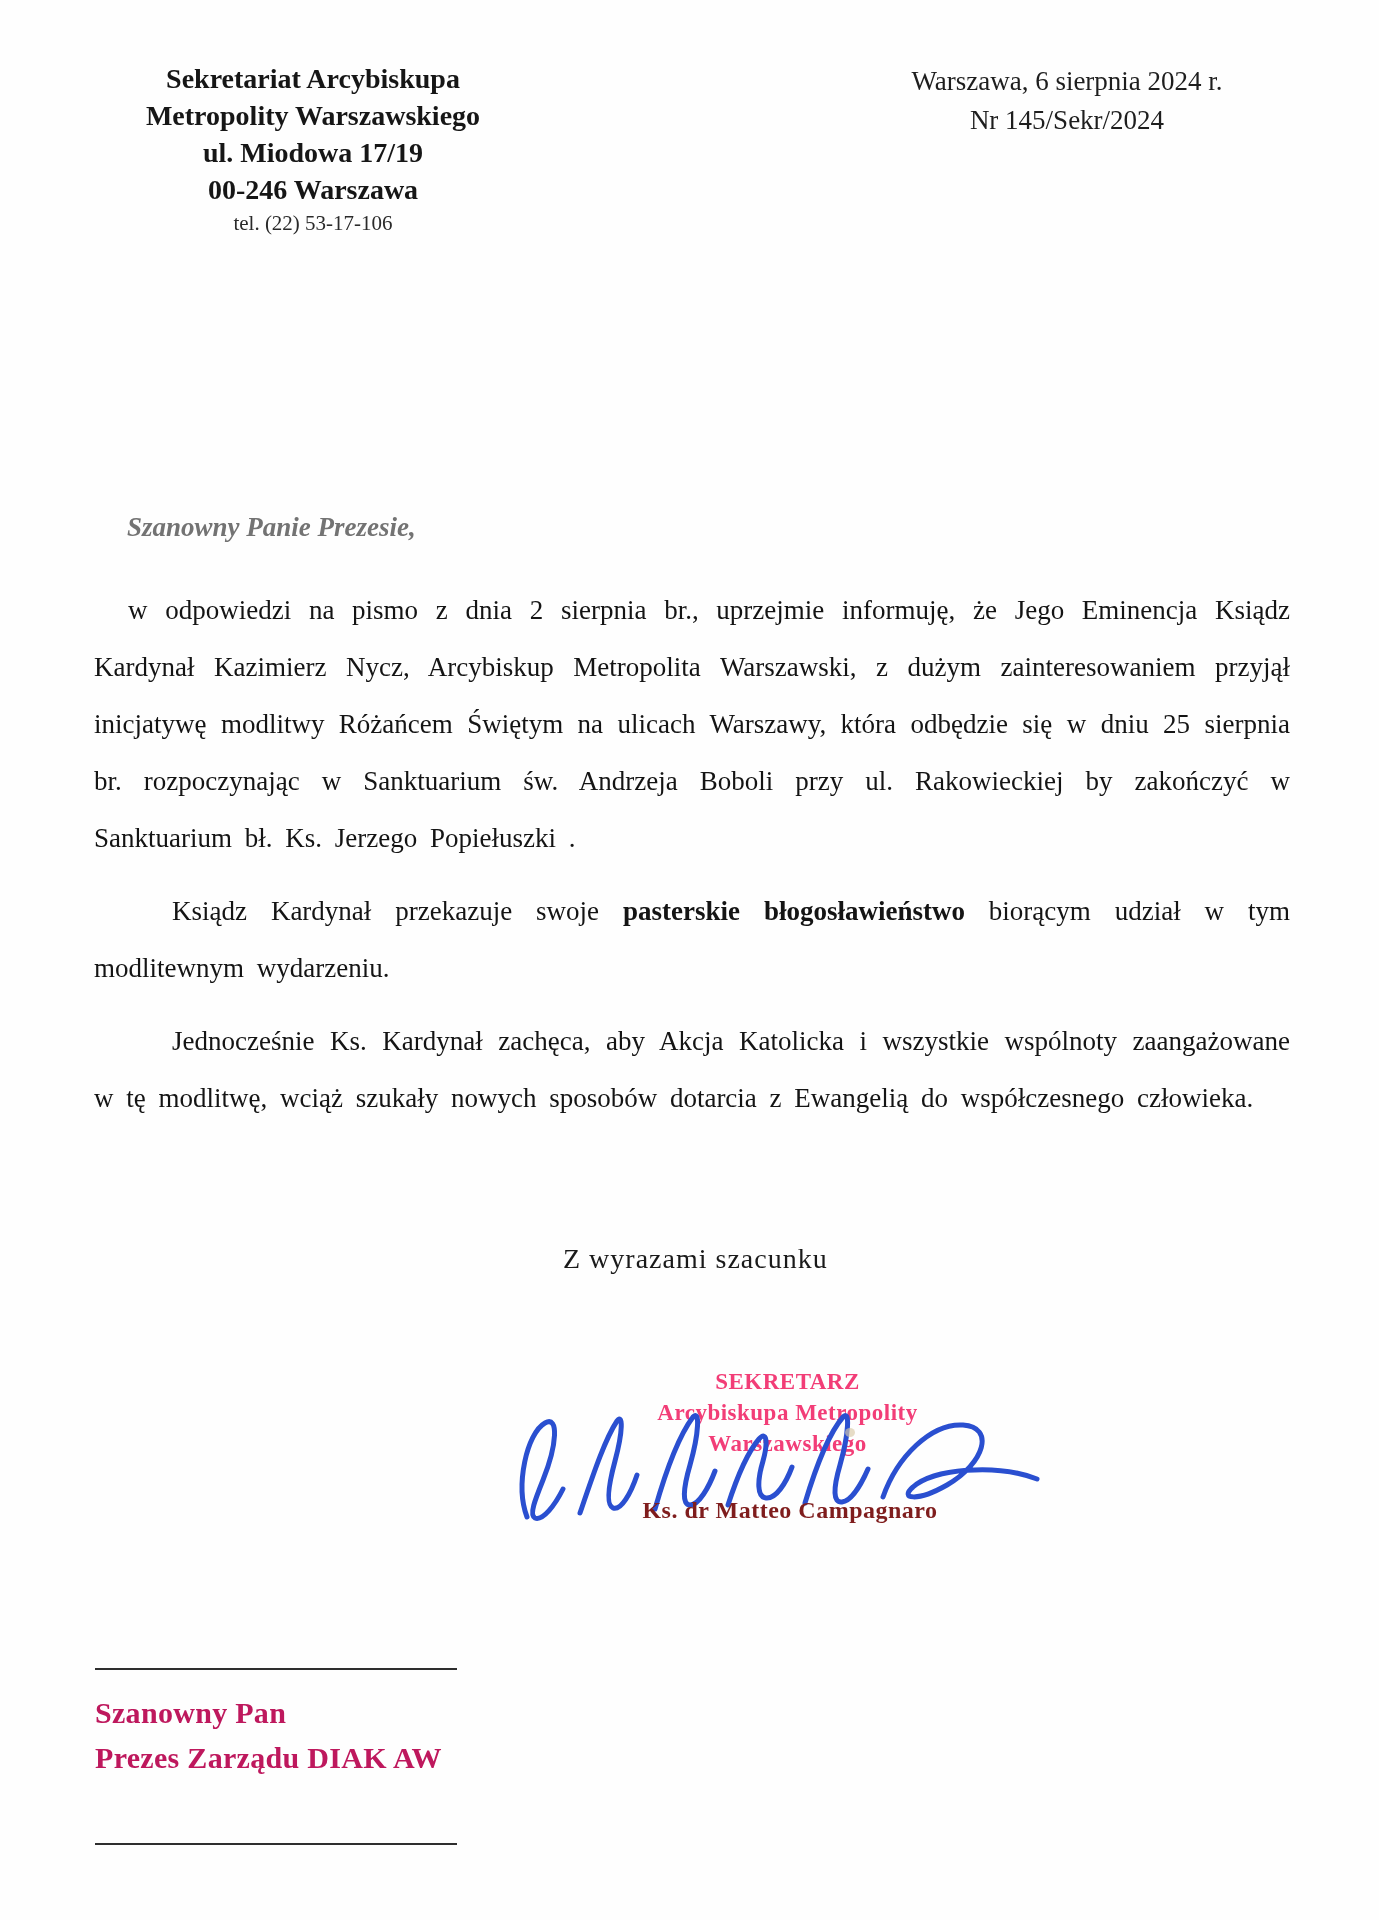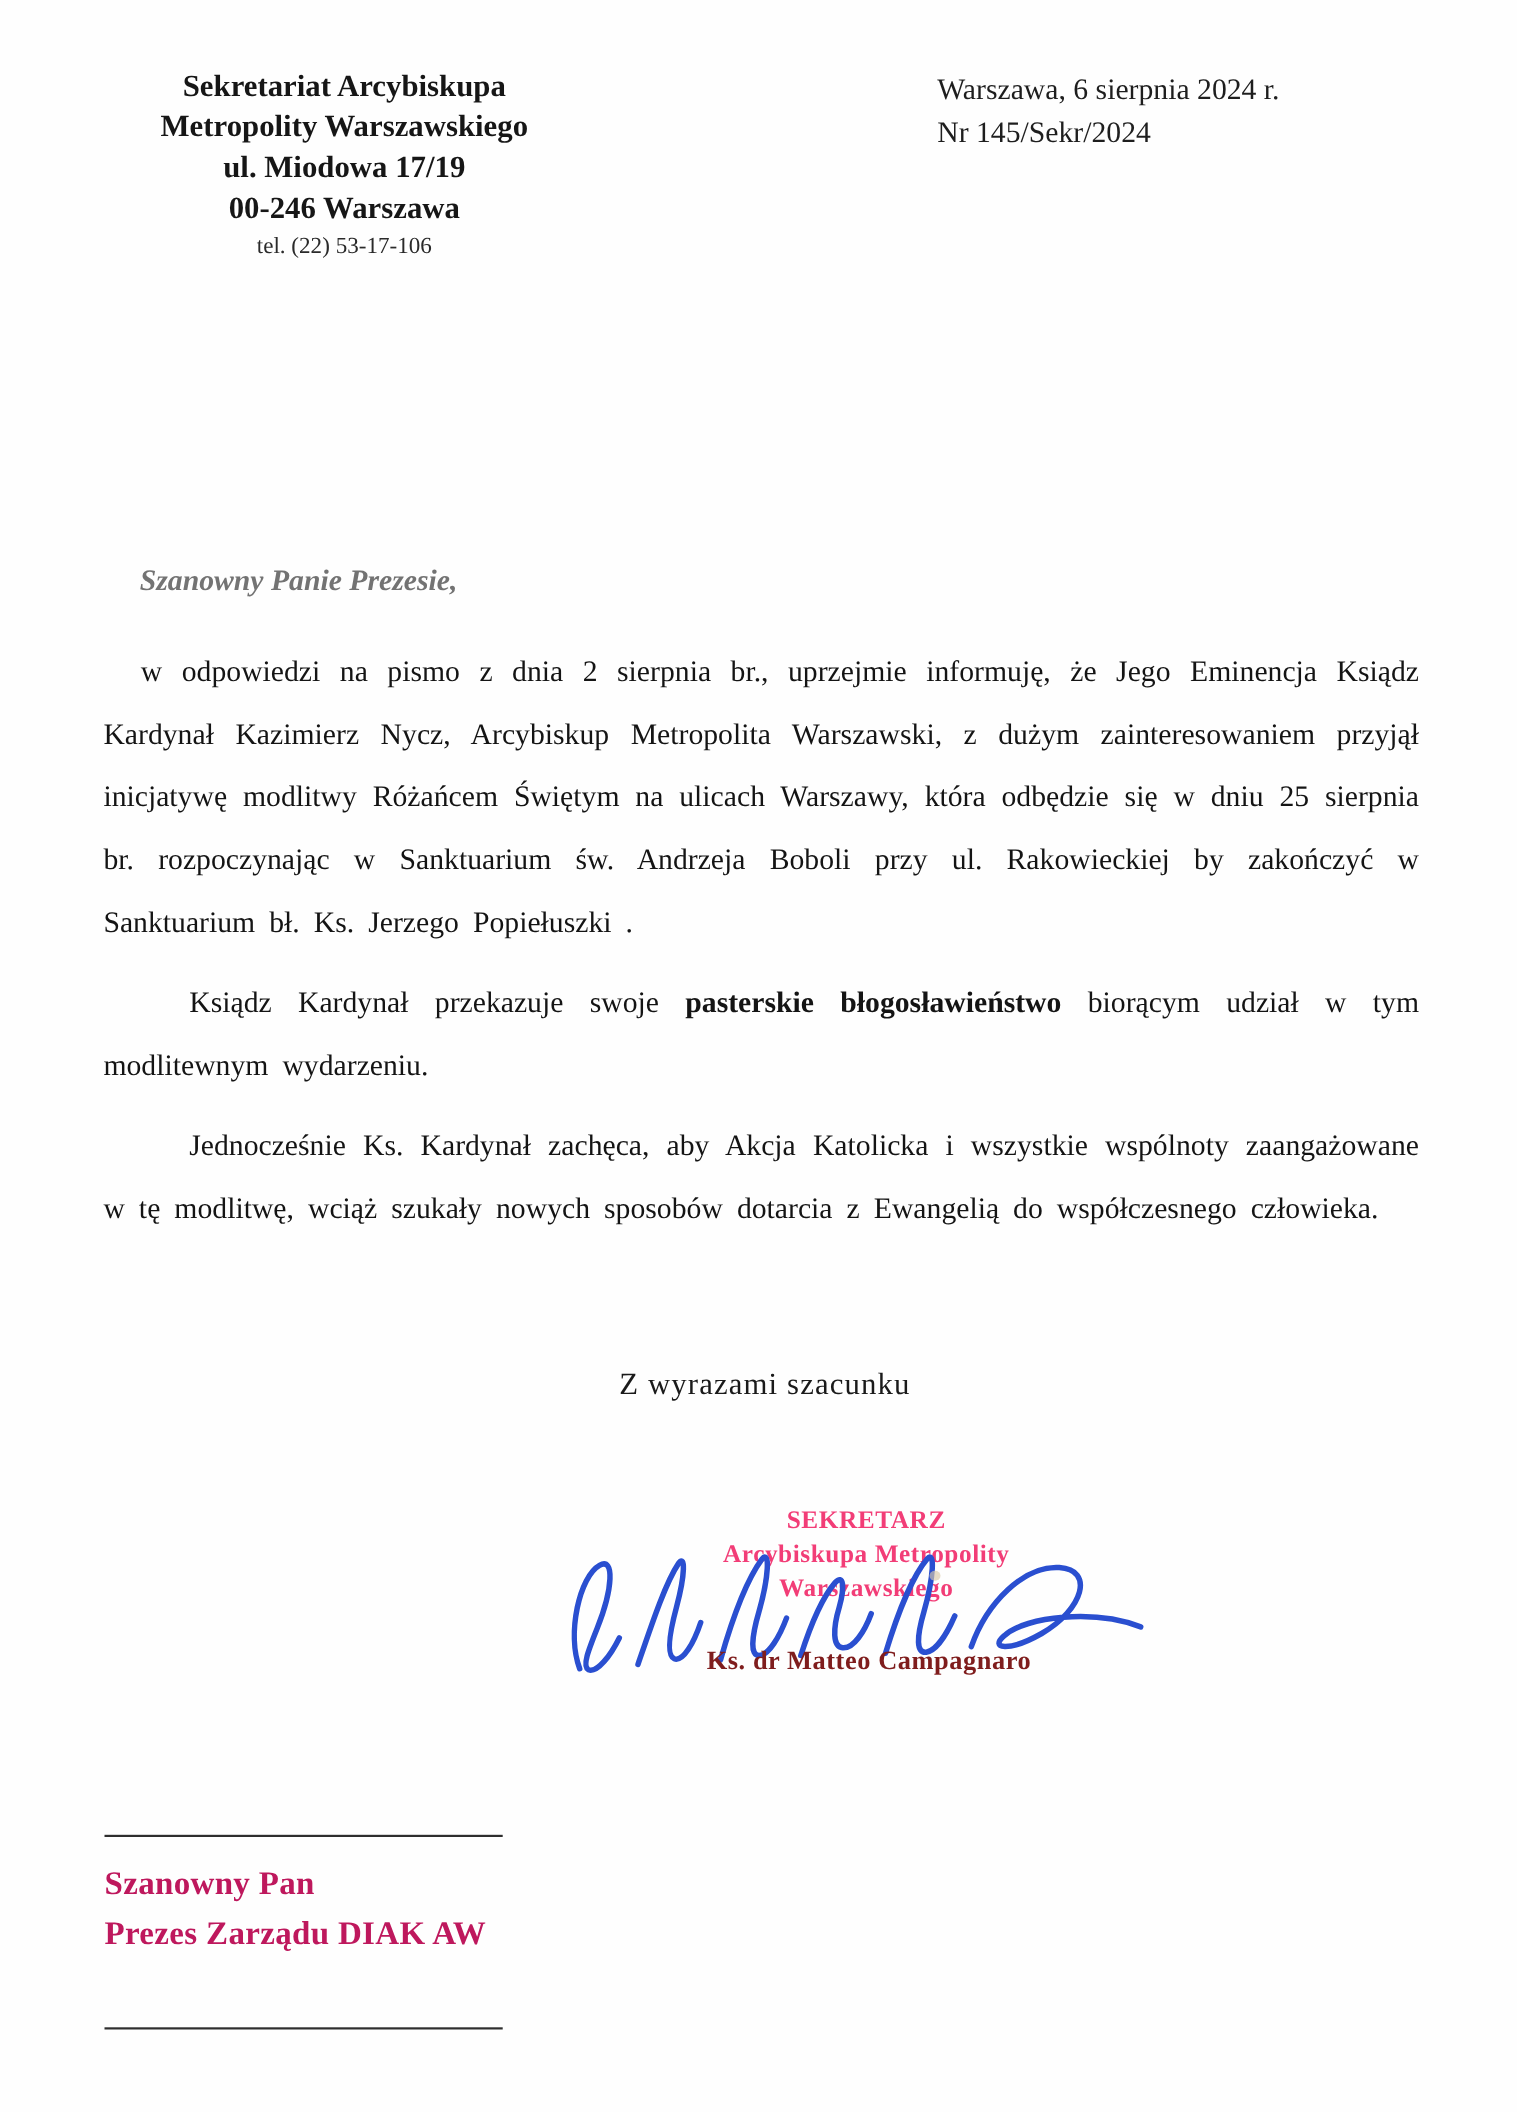--- a/index.html
+++ b/index.html
@@ -16,21 +16,21 @@
   
   .sender{
     position:absolute;left:118px;top:60px;width:390px;
     text-align:center;font-weight:bold;font-size:28px;line-height:37px;
     color:#161616;
   }
   .sender .phone{font-weight:normal;font-size:21px;line-height:30px;color:#2a2a2a;font-family:Liberation Serif, serif;}
 
   .meta{
     position:absolute;right:97px;top:62px;width:430px;
-    text-align:left;font-size:27px;line-height:39px;color:#1e1e1e;
+    text-align:center;font-size:27px;line-height:39px;color:#1e1e1e;
   }
 
   
   .salutation{
     position:absolute;left:127px;top:512px;
     font-size:27px;font-weight:bold;font-style:italic;color:#737373;
   }
 
   
   .body-text{

